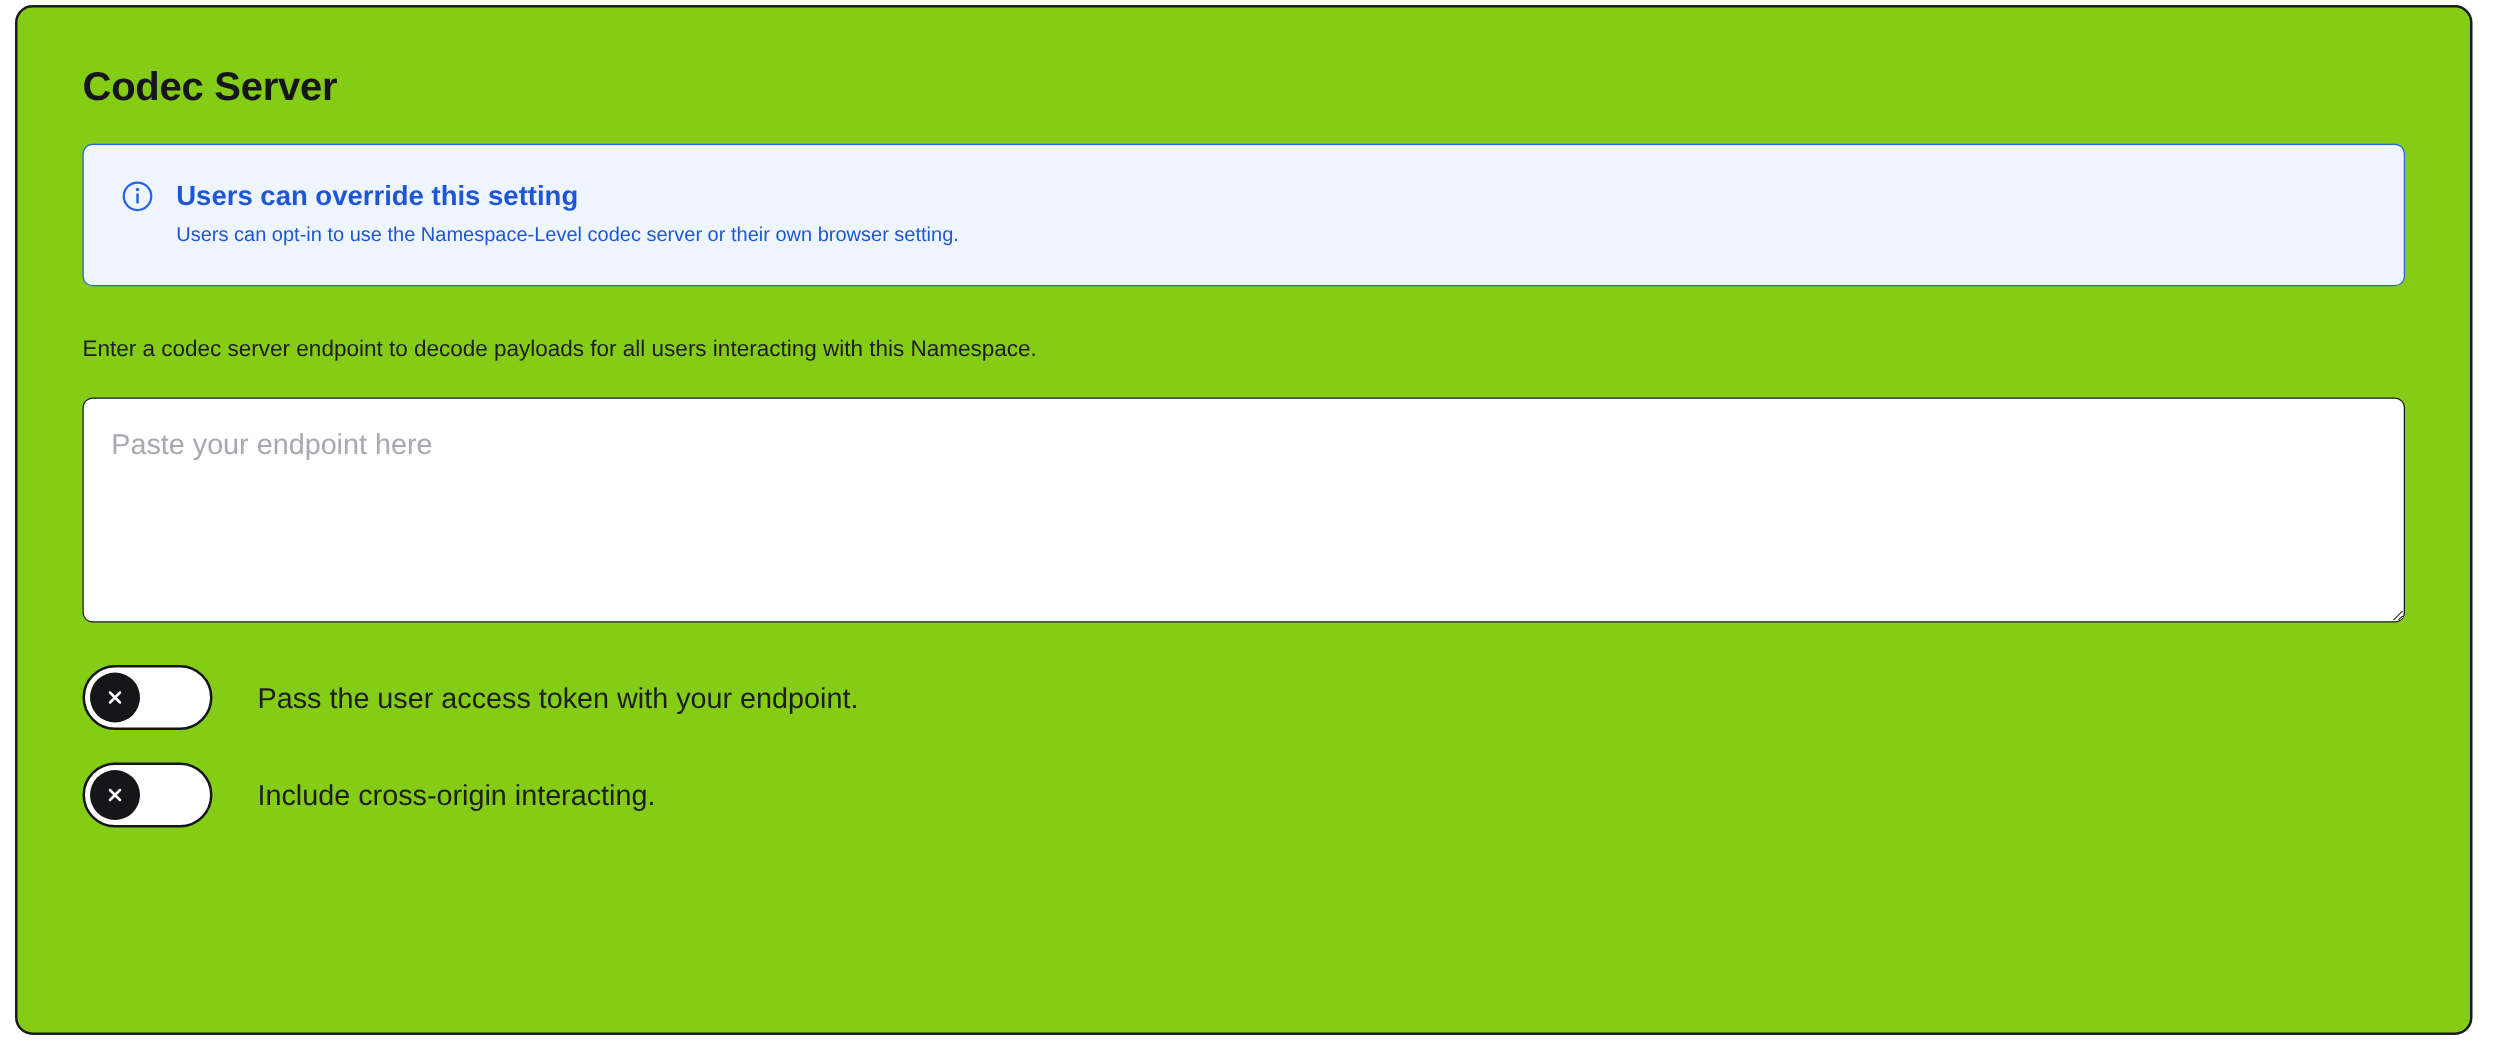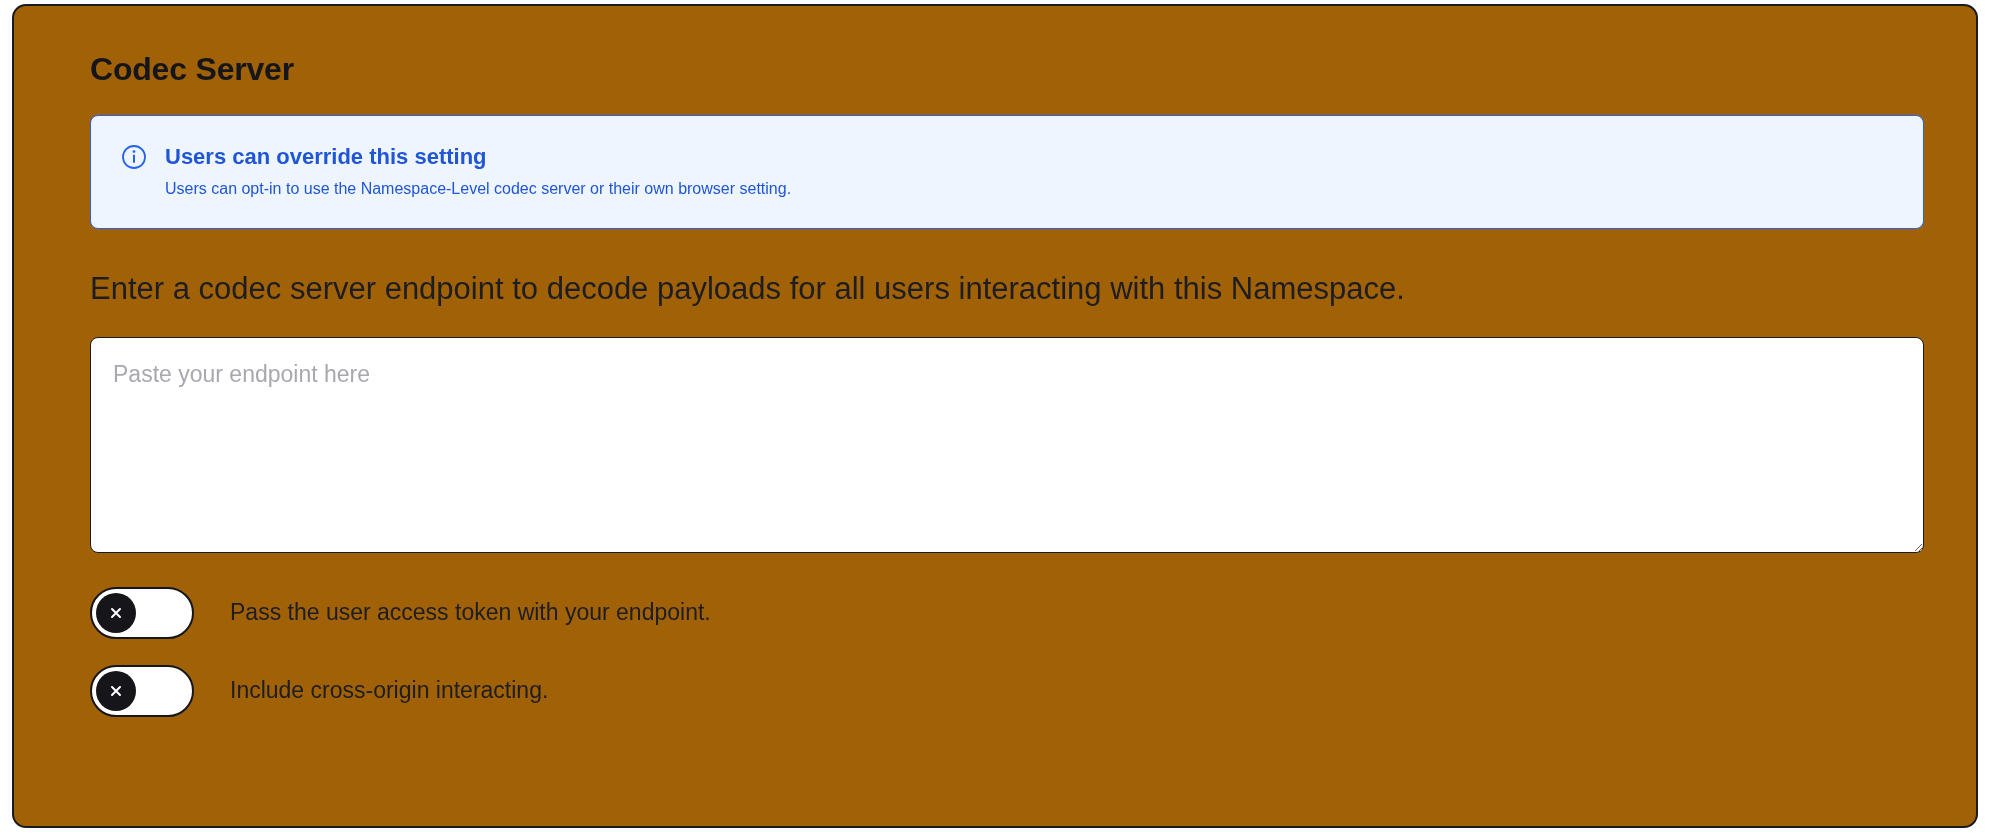--- a/index.html
+++ b/index.html
@@ -14,25 +14,24 @@
     -webkit-font-smoothing: antialiased;
   }
 
   .card {
     position: absolute;
     left: 12px;
     top: 4px;
     width: 1966px;
     height: 824px;
     box-sizing: border-box;
-    background: #a16207;
+    background: #84cc16;
     border: 2px solid #1a1a1f;
     border-radius: 14px;
     overflow: hidden;
-    padding-left: 24px;
   }
 
   .card-inner {
     padding: 46px 52px 0 52px;
   }
 
   .page-title {
     font-size: 32px;
     font-weight: bold;
     color: #16161a;
@@ -74,36 +73,36 @@
   .callout-body {
     font-size: 16px;
     color: #1e56d6;
     line-height: 1.4;
     margin: 0;
     font-weight: 400;
   }
 
   
   .description {
-    font-size: 31px;
+    font-size: 18px;
     color: #1d1d22;
     line-height: 1.4;
     margin: 16px 0 26px 0;
   }
 
   
   .endpoint-wrap {
     position: relative;
     margin-bottom: 34px;
   }
   textarea.endpoint {
     box-sizing: border-box;
     display: block;
     width: 100%;
-    height: 216px;
+    height: 180px;
     padding: 22px 22px;
     font-family: "Liberation Sans", sans-serif;
     font-size: 23px;
     color: #16161a;
     border: 1.5px solid #1a1a1f;
     border-radius: 8px;
     background: #ffffff;
     resize: vertical;
     outline: none;
     line-height: 1.3;

